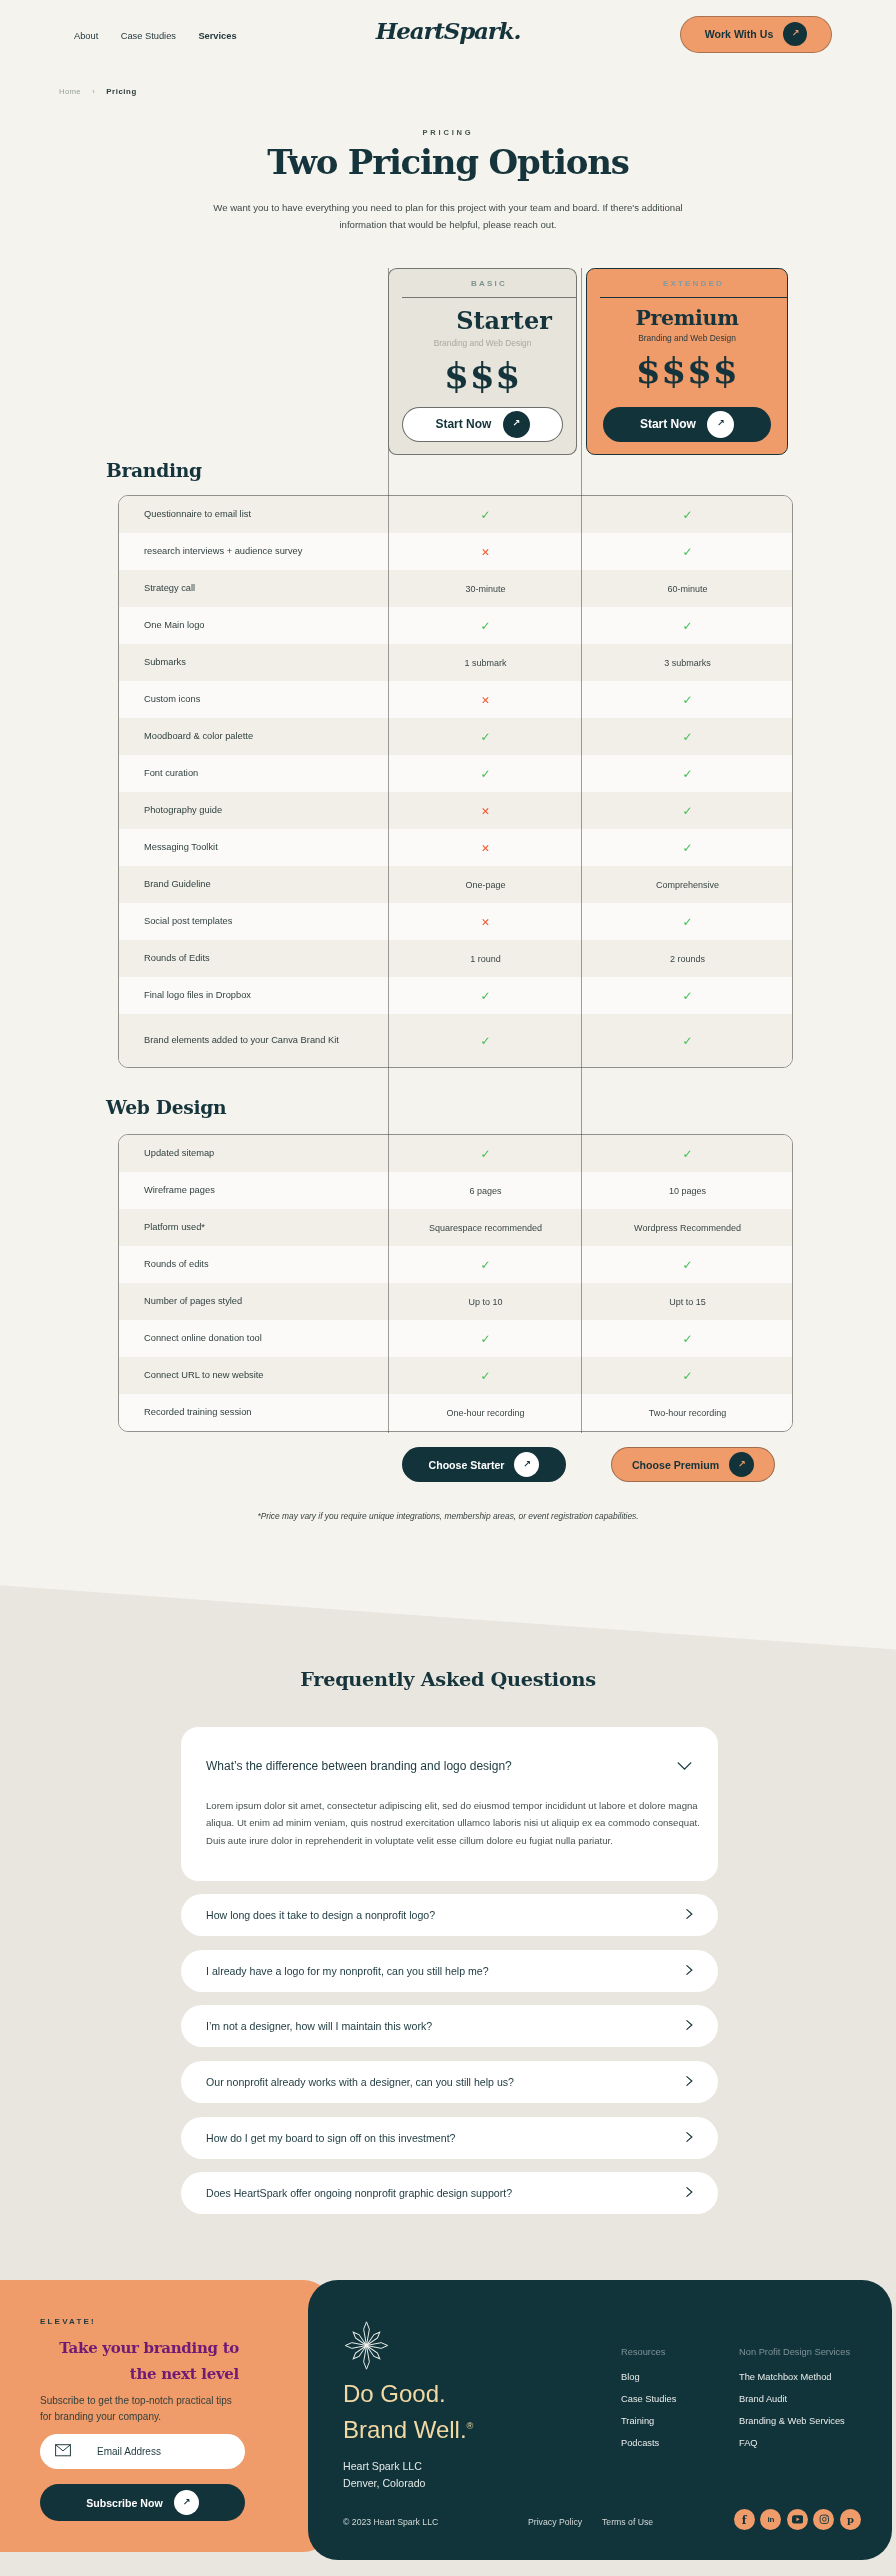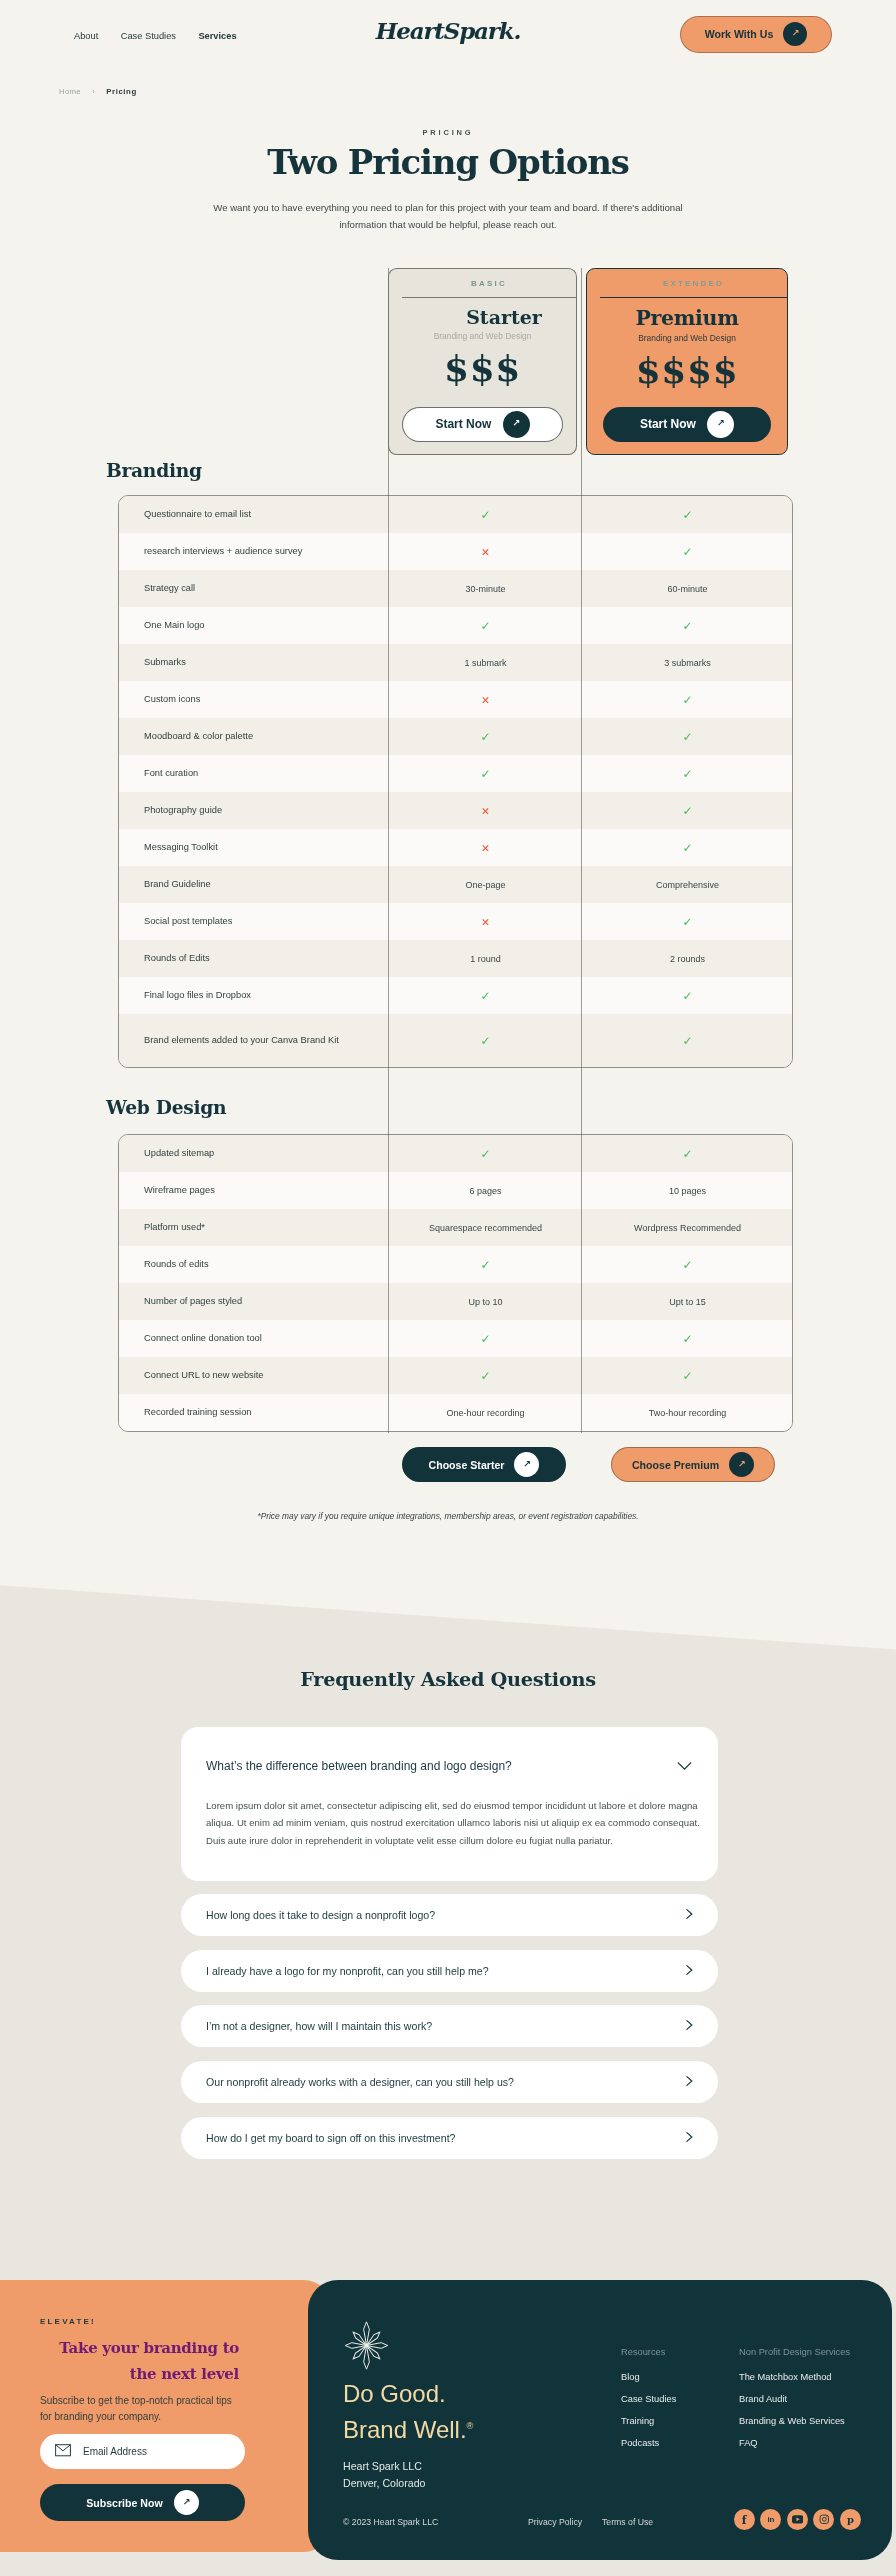--- a/index.html
+++ b/index.html
@@ -30,21 +30,21 @@
   .vline { top:268px; width:0.6px; height:1165px; background:rgba(62,64,58,.5); z-index:3; }
 
   
   .plan { top:268px; height:187px; border-radius:8.7px; z-index:4; }
   .plan.basic { left:388px; width:189px; background:#E7E4DC; border:0.6px solid rgba(55,58,52,.65); }
   .plan.premium { left:586px; width:202px; background:#EF9B6A; border:0.6px solid #17343A; }
   .plan .tier { height:29px; display:flex; align-items:center; justify-content:center; font-size:8px; font-weight:800; letter-spacing:2.2px;margin-left:13px; }
   .plan.basic .tier { color:#7E938F; border-bottom:0.6px solid rgba(55,58,52,.65); }
   .plan.premium .tier { color:#7F9BA3; border-bottom:0.6px solid #17343A; }
   .plan .name { text-align:center; margin-top:7.5px; color:#16343B; font-weight:600; }
-  .plan.basic .name { font-size:19px;padding-left:43px; }
+  .plan.basic .name { font-size:24px;padding-left:43px; }
   .plan.premium .name { font-size:20.5px; letter-spacing:-0.3px; }
   .plan .psub { text-align:center; margin-top:3.1px; font-size:8.4px; }
   .plan.basic .psub { color:#ABA89E; }
   .plan.premium .psub { color:#2A3A3C; }
   .plan .price { text-align:center; margin-top:6.2px; font-size:36px; font-weight:600; color:#14333A; letter-spacing:0.6px; }
   .start-btn { position:absolute; bottom:12.5px; height:35px; border-radius:622px; display:flex; align-items:center; justify-content:center; gap:11.2px; cursor:pointer; }
   .plan.basic .start-btn { left:13px; right:13px; background:#FFFFFF; border:0.6px solid rgba(45,48,43,.7); }
   .plan.premium .start-btn { left:15.6px; right:15.6px; background:#13333A; }
   .start-btn .lbl { font-size:12px; font-weight:800; }
   .plan.basic .start-btn .lbl { color:#14333A; }
@@ -82,21 +82,21 @@
   .faq-list { left:181px; top:1894px; width:537px; display:flex; flex-direction:column; gap:13.7px; z-index:2; }
   .faq-pill { position:relative; height:42px; background:#FFFFFF; border-radius:21px; display:flex; align-items:center; padding:0 27px 0 25px; cursor:pointer; }
   .faq-pill .q { font-size:10.6px; font-weight:500; color:#1C393F; }
   .faq-pill .chev { position:absolute; right:24px; top:50%; transform:translateY(-50%); }
 
   
   .sub-card { left:0; top:2280px; width:333px; height:272px; background:#EF9B6A; border-radius:0 30px 30px 0; z-index:2; }
   .sub-card .eyebrow2 { position:absolute; left:40px; top:37px; font-size:8px; font-weight:700; letter-spacing:2.2px; color:#1F3A3C; }
   .sub-card .title { position:absolute; left:40px; top:55px; font-size:15px; line-height:26px; font-weight:600; color:#701a75; letter-spacing:-0.3px;text-align:right; }
   .sub-card .stxt { position:absolute; left:40px; top:113px; width:199px; font-size:10px; line-height:16px; color:#333F3D; }
-  .email-box { position:absolute; left:40px; top:154px; width:205px; height:35px; background:#FFFFFF; border-radius:622px; display:flex; align-items:center; gap:12px; padding:0 15px; }
+  .email-box { position:absolute; left:40px; top:154px; width:205px; height:35px; background:#FFFFFF; border-radius:622px; display:flex; align-items:center; gap:26px; padding:0 15px; }
   .email-box input { border:none; outline:none; background:transparent; font-size:10px; color:#1F3A3C; font-family:inherit; width:137px; }
   .email-box input::placeholder { color:#1F3A3C; opacity:1; }
   .sub-btn { position:absolute; left:40px; top:204px; width:205px; height:37px; background:#13333A; border-radius:622px; display:flex; align-items:center; justify-content:center; gap:11.2px; cursor:pointer; }
   .sub-btn .lbl { font-size:10.6px; font-weight:800; color:#FFFFFF; }
 
   .foot-card { left:308px; top:2280px; width:584px; height:280px; background:#11333A; border-radius:30px; z-index:2; color:#E9EDEB; }
   .tagline { position:absolute; left:35px; top:98px; font-size:24px; line-height:32px; color:#F2D9A4; font-weight:500; }
   .tagline sup { font-size:9.3px; }
   .company { position:absolute; left:35px; top:178px; font-size:10.6px; line-height:17px; color:#E4E9E7; }
   .fcol { position:absolute; top:67px; }
@@ -328,20 +328,26 @@
           </svg></span>
       </div>
       <div class="faq-pill">
         <span class="q">Our nonprofit already works with a designer, can you still help us?</span>
         <span class="chev"><svg width="8.7" height="11.2" viewBox="0 0 14 18">
             <polyline points="3,2 11,9 3,16" fill="none" stroke="#1C393F" stroke-width="2" stroke-linecap="round"></polyline>
           </svg></span>
       </div>
       <div class="faq-pill">
         <span class="q">How do I get my board to sign off on this investment?</span>
+        <span class="chev"><svg width="8.7" height="11.2" viewBox="0 0 14 18">
+            <polyline points="3,2 11,9 3,16" fill="none" stroke="#1C393F" stroke-width="2" stroke-linecap="round"></polyline>
+          </svg></span>
+      </div>
+      <div class="faq-pill">
+        <span class="q">Does HeartSpark offer ongoing nonprofit graphic design support?</span>
         <span class="chev"><svg width="8.7" height="11.2" viewBox="0 0 14 18">
             <polyline points="3,2 11,9 3,16" fill="none" stroke="#1C393F" stroke-width="2" stroke-linecap="round"></polyline>
           </svg></span>
       </div>
     </div>
 
   <div class="abs sub-card">
     <div class="eyebrow2">ELEVATE!</div>
     <div class="serif title" style="width:199px;">Take your branding to the next level</div>
     <div class="stxt">Subscribe to get the top-notch practical tips for branding your company.</div>

